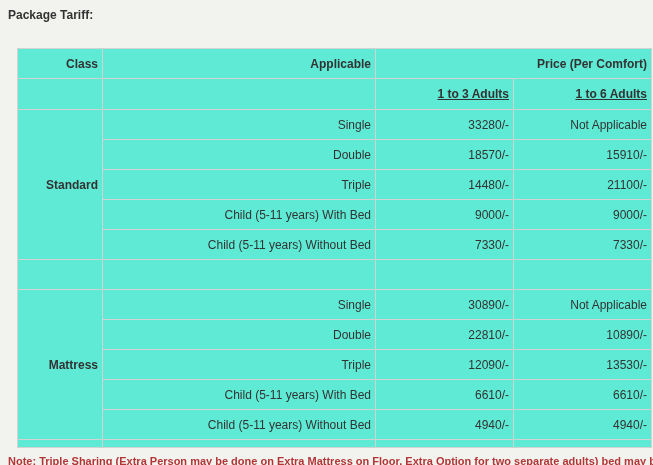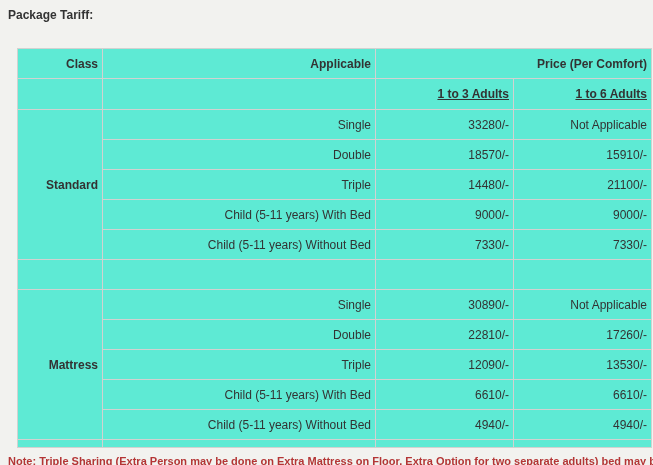--- a/index.html
+++ b/index.html
@@ -114,21 +114,21 @@
 
     <tr class="row">
       <td class="classcell" rowspan="5">Mattress</td>
       <td>Single</td>
       <td>30890/-</td>
       <td>Not Applicable</td>
     </tr>
     <tr class="row">
       <td>Double</td>
       <td>22810/-</td>
-      <td>17260/-</td>
+      <td>10890/-</td>
     </tr>
     <tr class="row">
       <td>Triple</td>
       <td>12090/-</td>
       <td>13530/-</td>
     </tr>
     <tr class="row">
       <td>Child (5-11 years) With Bed</td>
       <td>6610/-</td>
       <td>6610/-</td>

